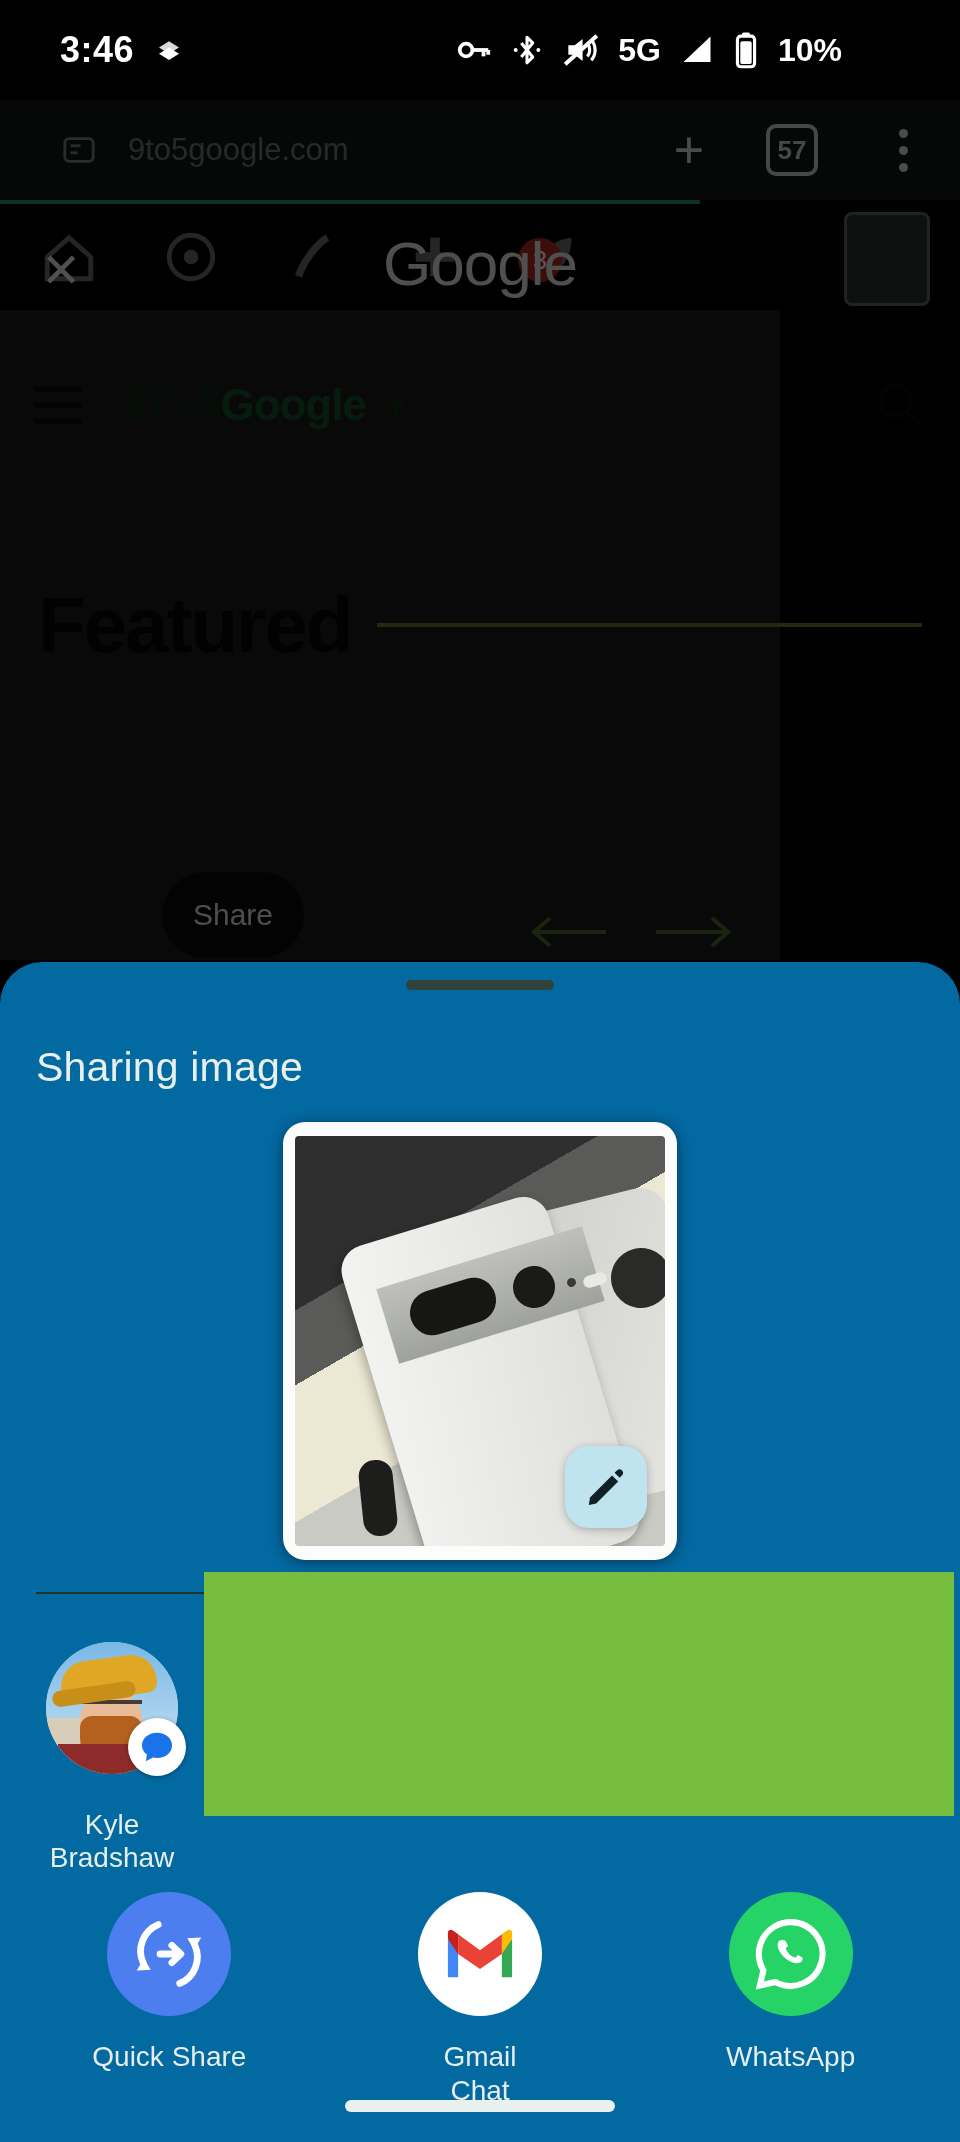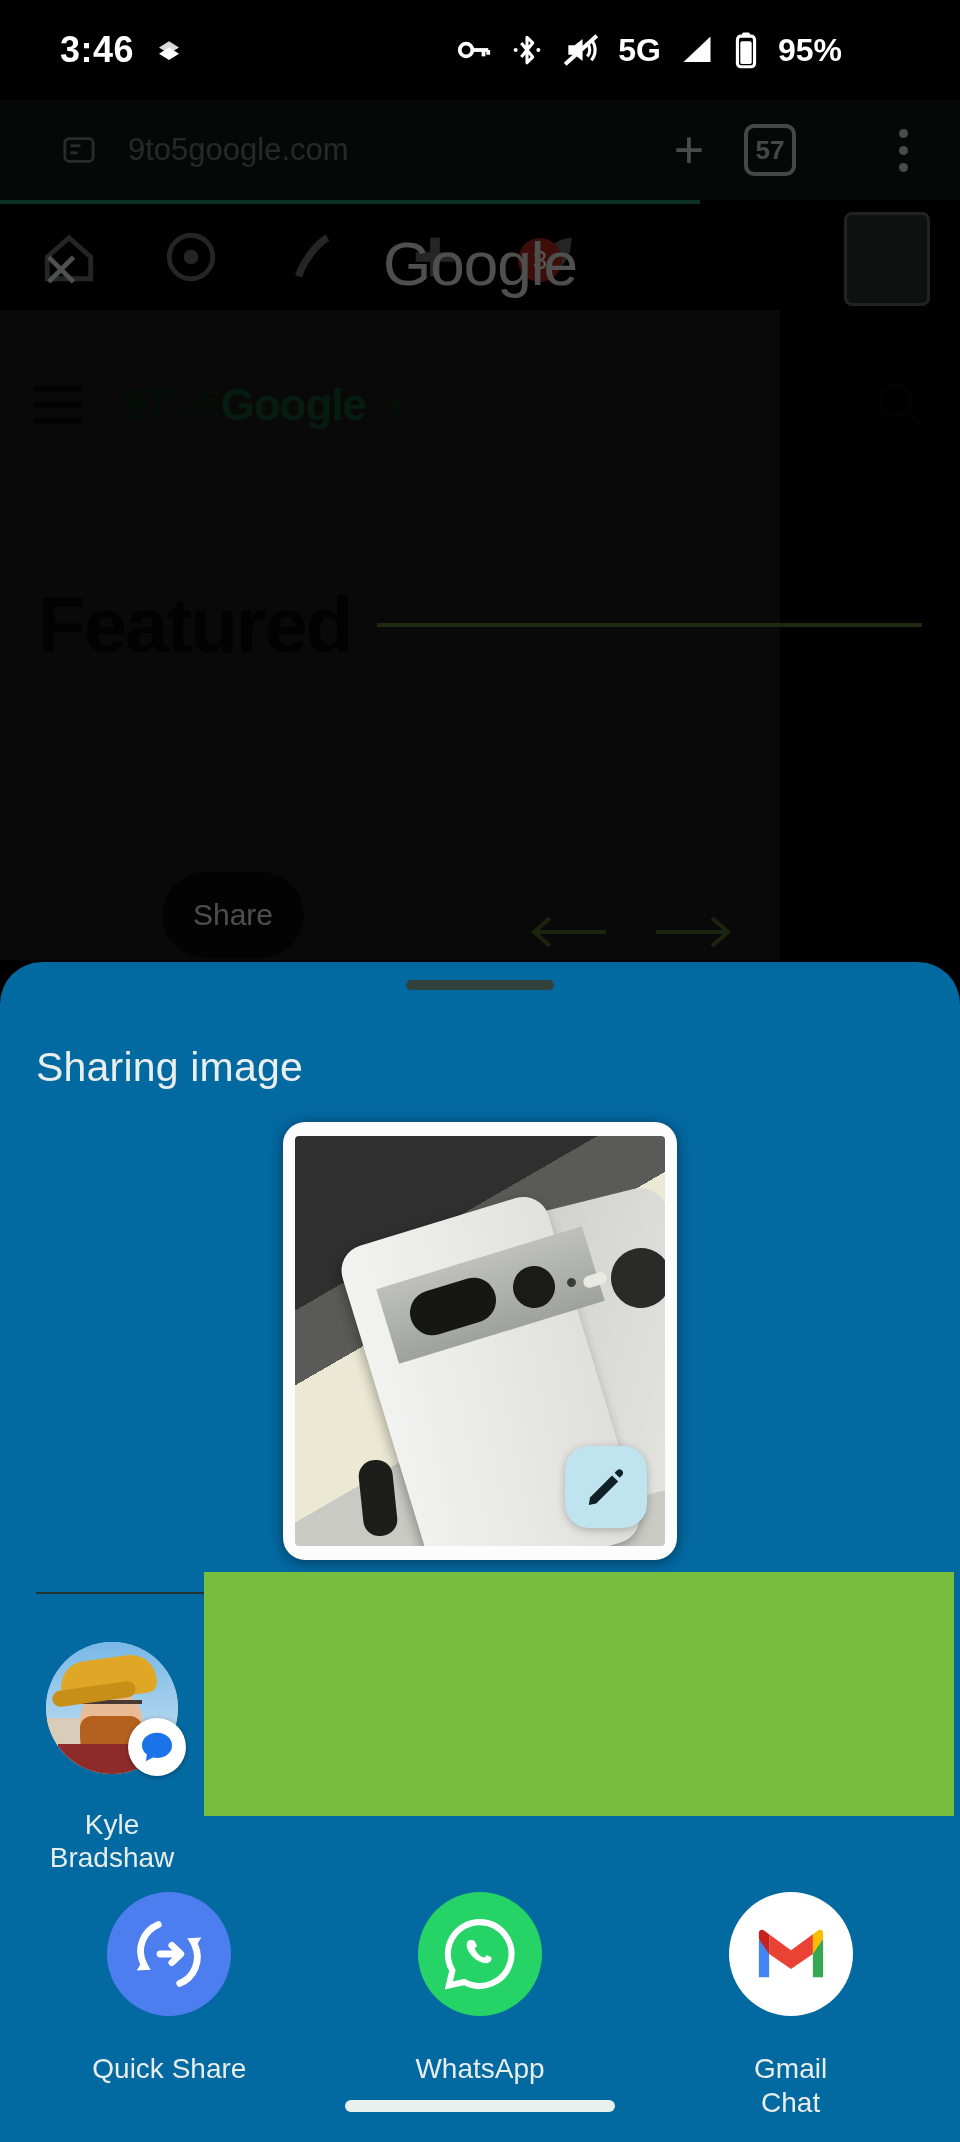--- a/index.html
+++ b/index.html
@@ -50,21 +50,21 @@
     position:absolute; top:0; left:0; width:960px; height:100px;
     background:#111a17;
     display:flex; align-items:center;
   }
   #chrome-lock {
     margin-left:62px; width:34px; height:34px; opacity:.55;
   }
   #chrome-url { color:#cfd8d4; font-size:31px; margin-left:32px; opacity:.5;}
   #chrome-plus { position:absolute; right:256px; color:#d6ded9; font-size:52px; font-weight:300; line-height:1;}
   #chrome-tabs {
-    position:absolute; right:164px; width:52px; height:52px;
+    position:absolute; right:142px; width:52px; height:52px;
     border:4px solid #c9d2ce; border-radius:10px;
     display:flex; align-items:center; justify-content:center;
     color:#c9d2ce; font-size:26px; font-weight:700;
   }
   #chrome-menu { position:absolute; right:52px; display:flex; flex-direction:column; gap:8px; }
   #chrome-menu i { width:9px; height:9px; border-radius:50%; background:#d6ded9; display:block;}
   
   #chrome-progress { position:absolute; top:100px; left:0; width:700px; height:4px; background:#1f8e73;}
   
   #chrome-shortcuts {
@@ -251,21 +251,21 @@
   #app-row {
     position:absolute; top:930px; left:0; width:960px; height:230px;
     display:flex; justify-content:space-around; padding:0 14px;
   }
   .app-item { width:172px; display:flex; flex-direction:column; align-items:center;}
   .app-icon {
     width:124px; height:124px; border-radius:50%;
     display:flex; align-items:center; justify-content:center;
     position:relative; overflow:hidden;
   }
-  .app-label { margin-top:36px; color:#e7edea; font-size:28px; text-align:center; line-height:1.2;}
+  .app-label { margin-top:24px; color:#e7edea; font-size:28px; text-align:center; line-height:1.2;}
   .ic-quickshare { background:#4d7ef0; }
   .ic-white { background:#fff; }
   .ic-whatsapp { background:#25d366; }
 
   
   #gesture {
     position:absolute; bottom:30px; left:50%; transform:translateX(-50%);
     width:270px; height:12px; border-radius:7px; background:#e8f1ee;
     z-index:70;
   }
@@ -397,21 +397,21 @@
           <path d="M3 20 L21 20 L21 3 Z" fill="#fff"></path>
         </svg>
       </span>
       <span class="sb-ico">
         <svg width="26" height="38" viewBox="0 0 14 24">
           <rect x="4.5" y="1" width="5" height="2.4" rx="1" fill="#fff"></rect>
           <rect x="1.6" y="3.2" width="10.8" height="19.4" rx="2.2" fill="none" stroke="#fff" stroke-width="2"></rect>
           <rect x="3.4" y="6.4" width="7.2" height="14.5" rx="1.2" fill="#fff"></rect>
         </svg>
       </span>
-      <span class="sb-batt-txt">95%</span>
+      <span class="sb-batt-txt">10%</span>
     </div>
   </div>
 
   <div id="sheet">
 
     <div id="sheet-handle"></div>
 
     <div id="sheet-title">Sharing image</div>
 
     <div id="preview">
@@ -472,46 +472,46 @@
             <path d="M9.5 12 L14.5 12" stroke="#fff" stroke-width="1.9" stroke-linecap="round"></path>
             <path d="M12.8 9.6 L15.3 12 L12.8 14.4" fill="none" stroke="#fff" stroke-width="1.9" stroke-linecap="round" stroke-linejoin="round"></path>
           </svg>
         </div>
         <div class="app-label">Quick Share</div>
       </div>
 
 
 
       <div class="app-item">
-        <div class="app-icon ic-whatsapp">
-          <svg width="86" height="86" viewBox="0 0 24 24">
-            <path d="M12 3.1 A8.9 8.9 0 0 0 4.3 16.6 L3.3 20.8 L7.6 19.8 A8.9 8.9 0 1 0 12 3.1 Z" fill="none" stroke="#fff" stroke-width="1.7"></path>
-            <path d="M9.4 8.1 C9.0 8.1 8.6 8.3 8.4 8.8 C8.1 9.5 8.3 10.6 9.1 11.7 C10.0 13.0 11.2 13.9 12.5 14.4 C13.6 14.8 14.4 14.6 14.9 14.1 C15.2 13.8 15.3 13.3 15.2 13.0 L13.9 12.3 C13.7 12.6 13.4 13.0 13.1 13.0 C12.6 12.9 11.9 12.5 11.3 11.8 C10.8 11.2 10.6 10.7 10.6 10.4 C10.7 10.2 11.0 10.0 11.2 9.8 L10.5 8.4 C10.3 8.2 9.8 8.1 9.4 8.1 Z" fill="#fff"></path>
-          </svg>
-        </div>
-        <div class="app-label">WhatsApp</div>
-      </div>
-
-      <div class="app-item">
         <div class="app-icon ic-white">
           <svg width="82" height="82" viewBox="0 0 24 24">
             <path d="M2.6 18.8 V7.4 L12 14.2 L21.4 7.4 V18.8 Z" fill="#fff"></path>
             <path d="M2.6 18.8 V7.9 L5.6 7.9 V18.8 Z" fill="#4285f4"></path>
             <path d="M18.4 18.8 V7.9 L21.4 7.9 V18.8 Z" fill="#34a853"></path>
             <path d="M2.6 7.6 L2.6 5.8 C2.6 5.0 3.5 4.6 4.1 5.1 L5.6 6.2 L5.6 12.0 Z" fill="#c5221f"></path>
             <path d="M21.4 7.6 L21.4 5.8 C21.4 5.0 20.5 4.6 19.9 5.1 L18.4 6.2 L18.4 12.0 Z" fill="#fbbc04"></path>
             <path d="M5.6 6.2 L12 10.9 L18.4 6.2 L18.4 12.0 L12 16.4 L5.6 12.0 Z" fill="#ea4335"></path>
           </svg>
         </div>
         <div class="app-label">
           <span>Gmail</span><br>
           <span>Chat</span>
         </div>
       </div>
 
+      <div class="app-item">
+        <div class="app-icon ic-whatsapp">
+          <svg width="86" height="86" viewBox="0 0 24 24">
+            <path d="M12 3.1 A8.9 8.9 0 0 0 4.3 16.6 L3.3 20.8 L7.6 19.8 A8.9 8.9 0 1 0 12 3.1 Z" fill="none" stroke="#fff" stroke-width="1.7"></path>
+            <path d="M9.4 8.1 C9.0 8.1 8.6 8.3 8.4 8.8 C8.1 9.5 8.3 10.6 9.1 11.7 C10.0 13.0 11.2 13.9 12.5 14.4 C13.6 14.8 14.4 14.6 14.9 14.1 C15.2 13.8 15.3 13.3 15.2 13.0 L13.9 12.3 C13.7 12.6 13.4 13.0 13.1 13.0 C12.6 12.9 11.9 12.5 11.3 11.8 C10.8 11.2 10.6 10.7 10.6 10.4 C10.7 10.2 11.0 10.0 11.2 9.8 L10.5 8.4 C10.3 8.2 9.8 8.1 9.4 8.1 Z" fill="#fff"></path>
+          </svg>
+        </div>
+        <div class="app-label">WhatsApp</div>
+      </div>
+
     </div>
   </div>
 
   <div id="redaction" style="background: rgb(119, 189, 62);"></div>
 
   <div id="gesture"></div>
 
 </div>
 
 </body></html>

